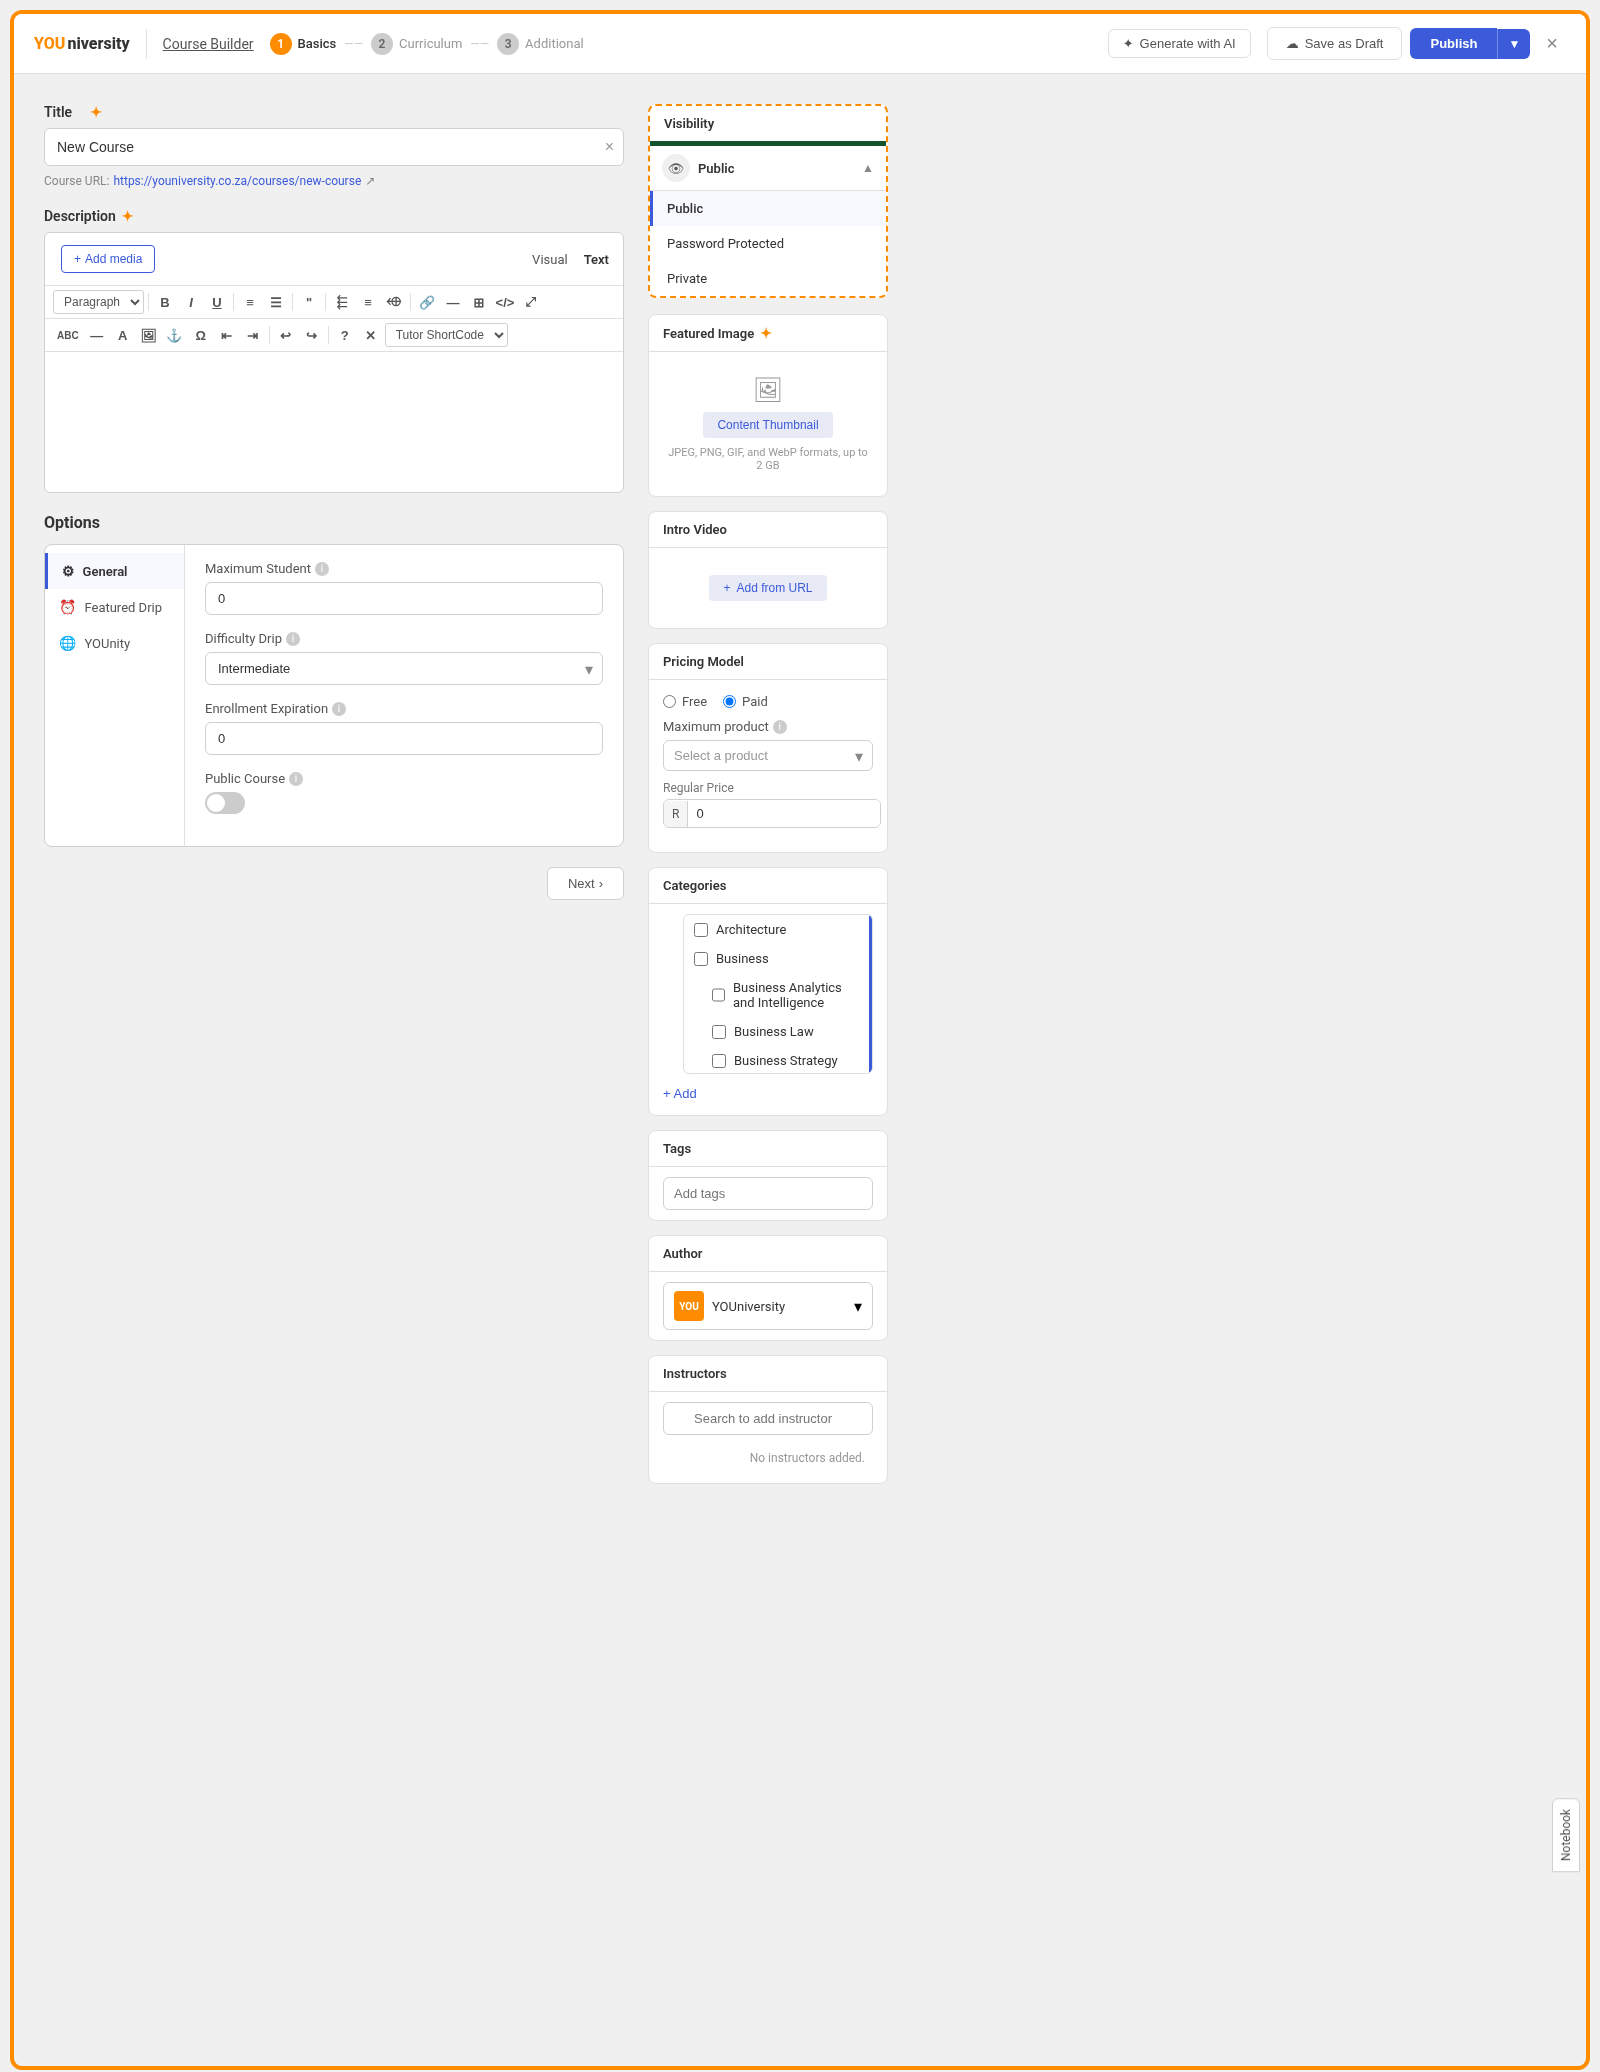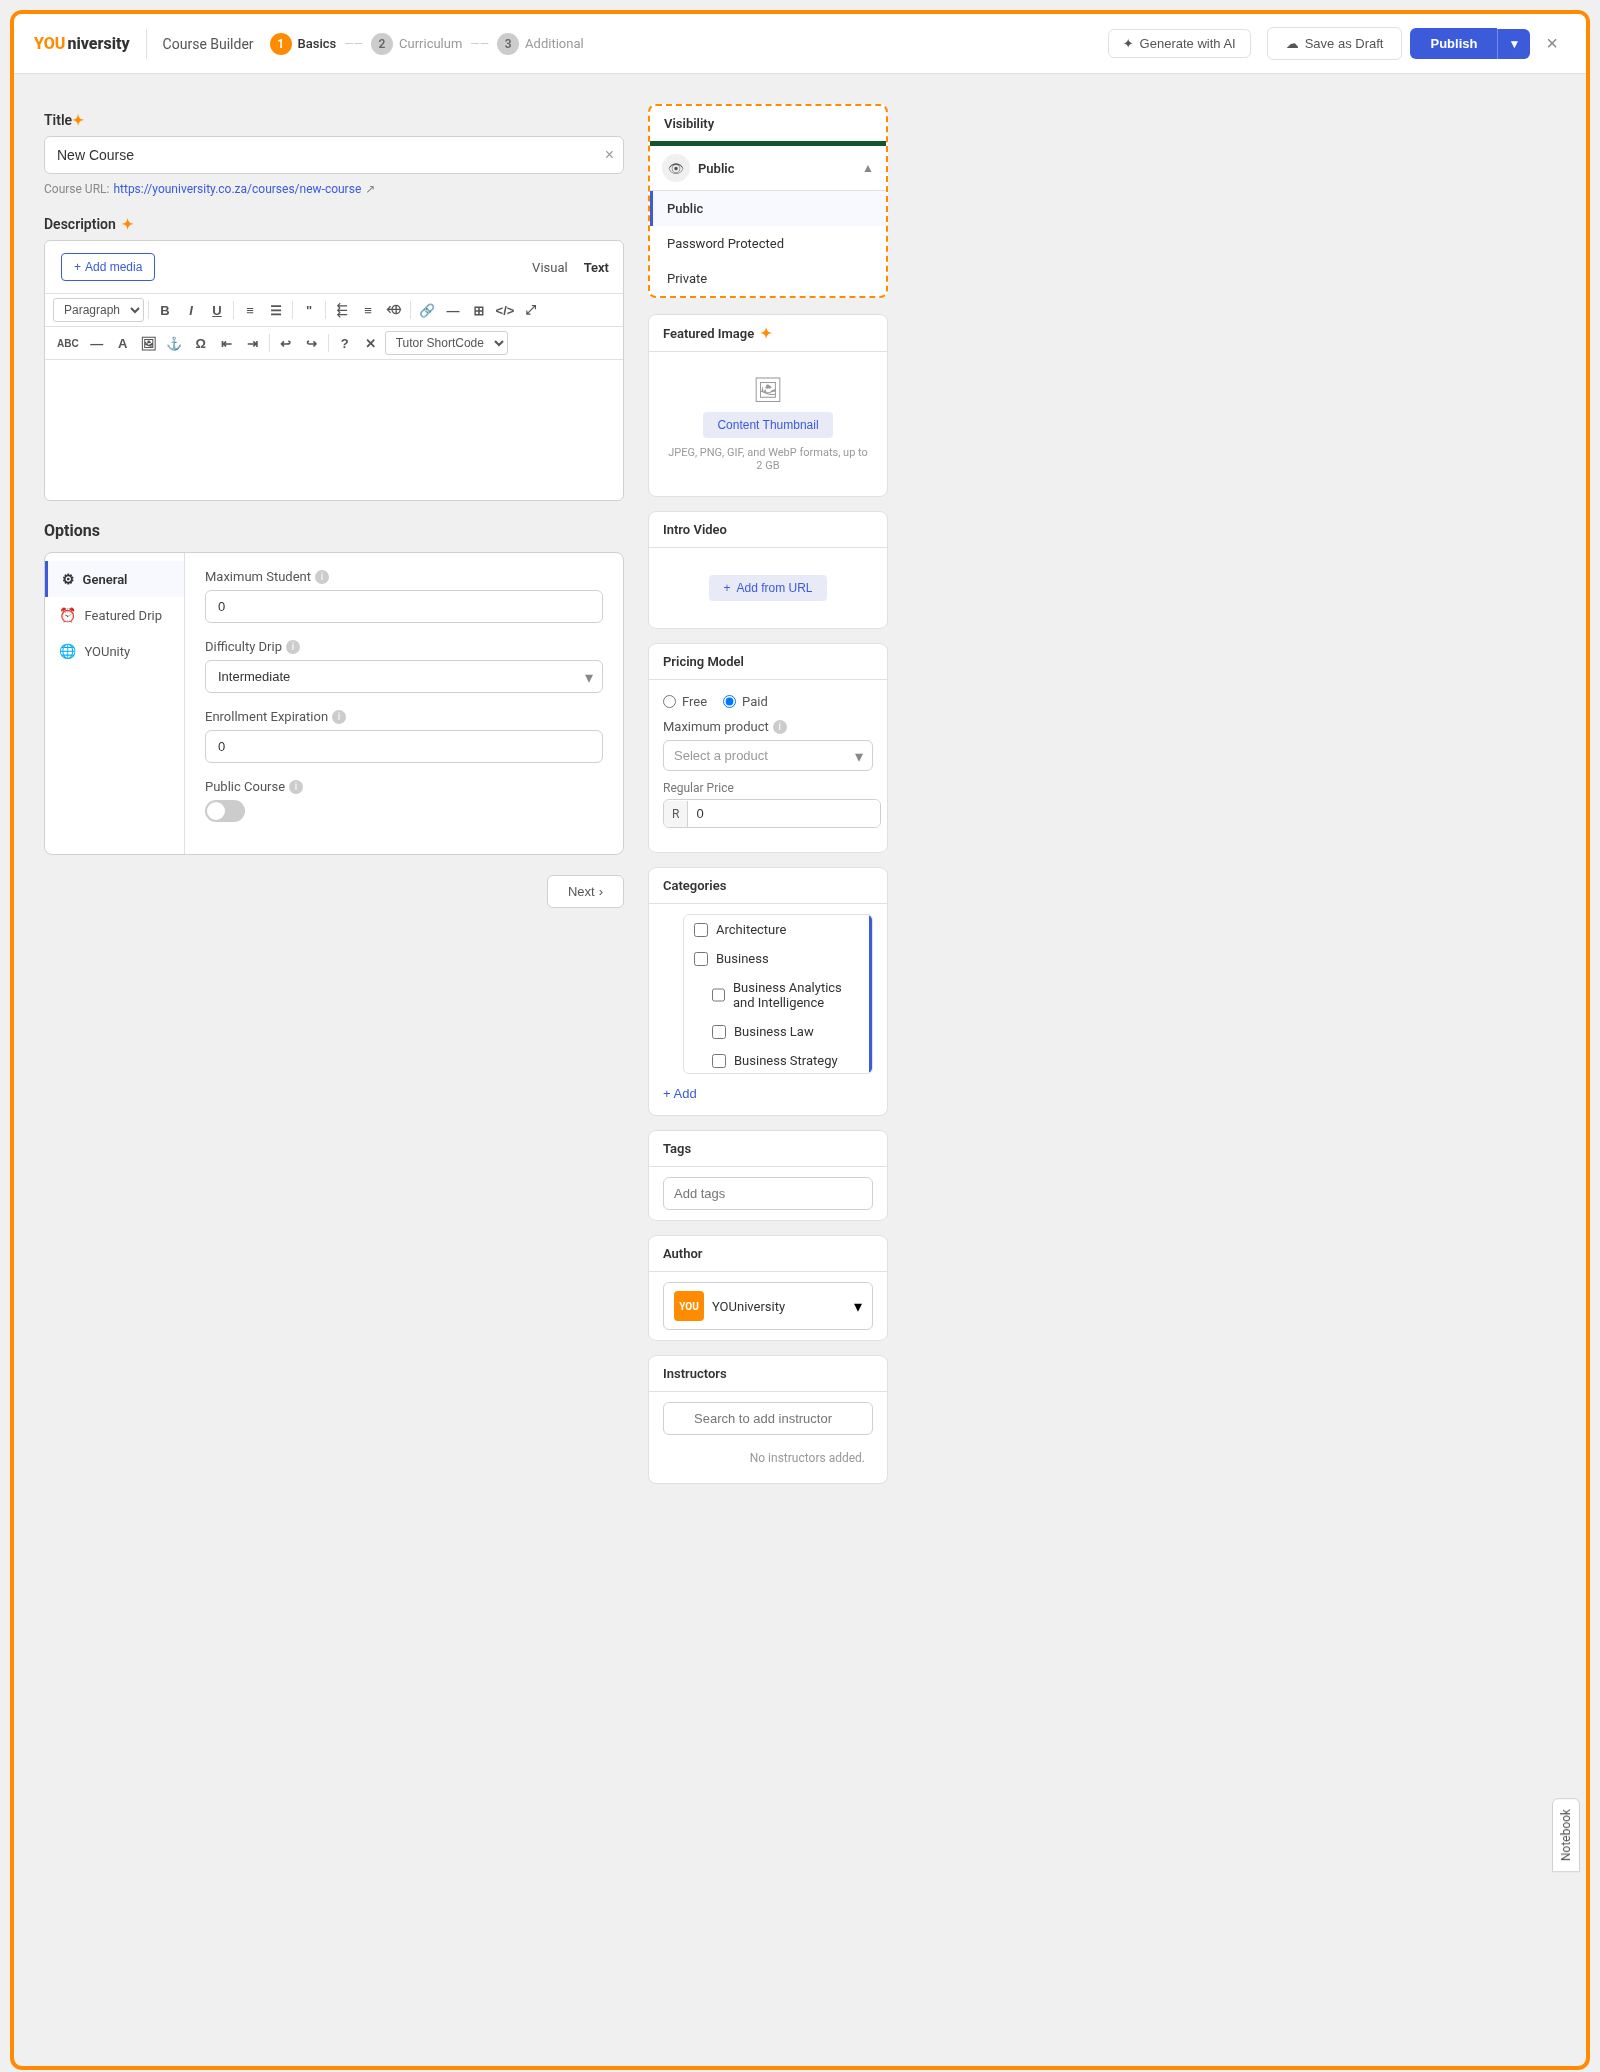--- a/index.html
+++ b/index.html
@@ -45,20 +45,21 @@
     .header-divider {
       width: 1px;
       height: 30px;
       background: #e0e0e0;
     }
 
     .course-builder-label {
       font-size: 14px;
       color: #555;
       white-space: nowrap;
+      text-decoration: underline;
     }
 
     .steps {
       display: flex;
       align-items: center;
       gap: 8px;
       flex: 1;
     }
 
     .step {
@@ -180,22 +181,21 @@
       max-width: 580px;
     }
 
     .field-label {
       font-size: 14px;
       font-weight: 600;
       color: #333;
       margin-bottom: 8px;
       display: flex;
       align-items: flex-end;
-      gap: 0;
-      margin-top: 8px;
+      gap: 18px;
     }
 
     .ai-sparkle {
       color: #FF8C00;
       font-size: 14px;
     }
 
     .title-input-wrapper {
       position: relative;
       margin-bottom: 8px;

